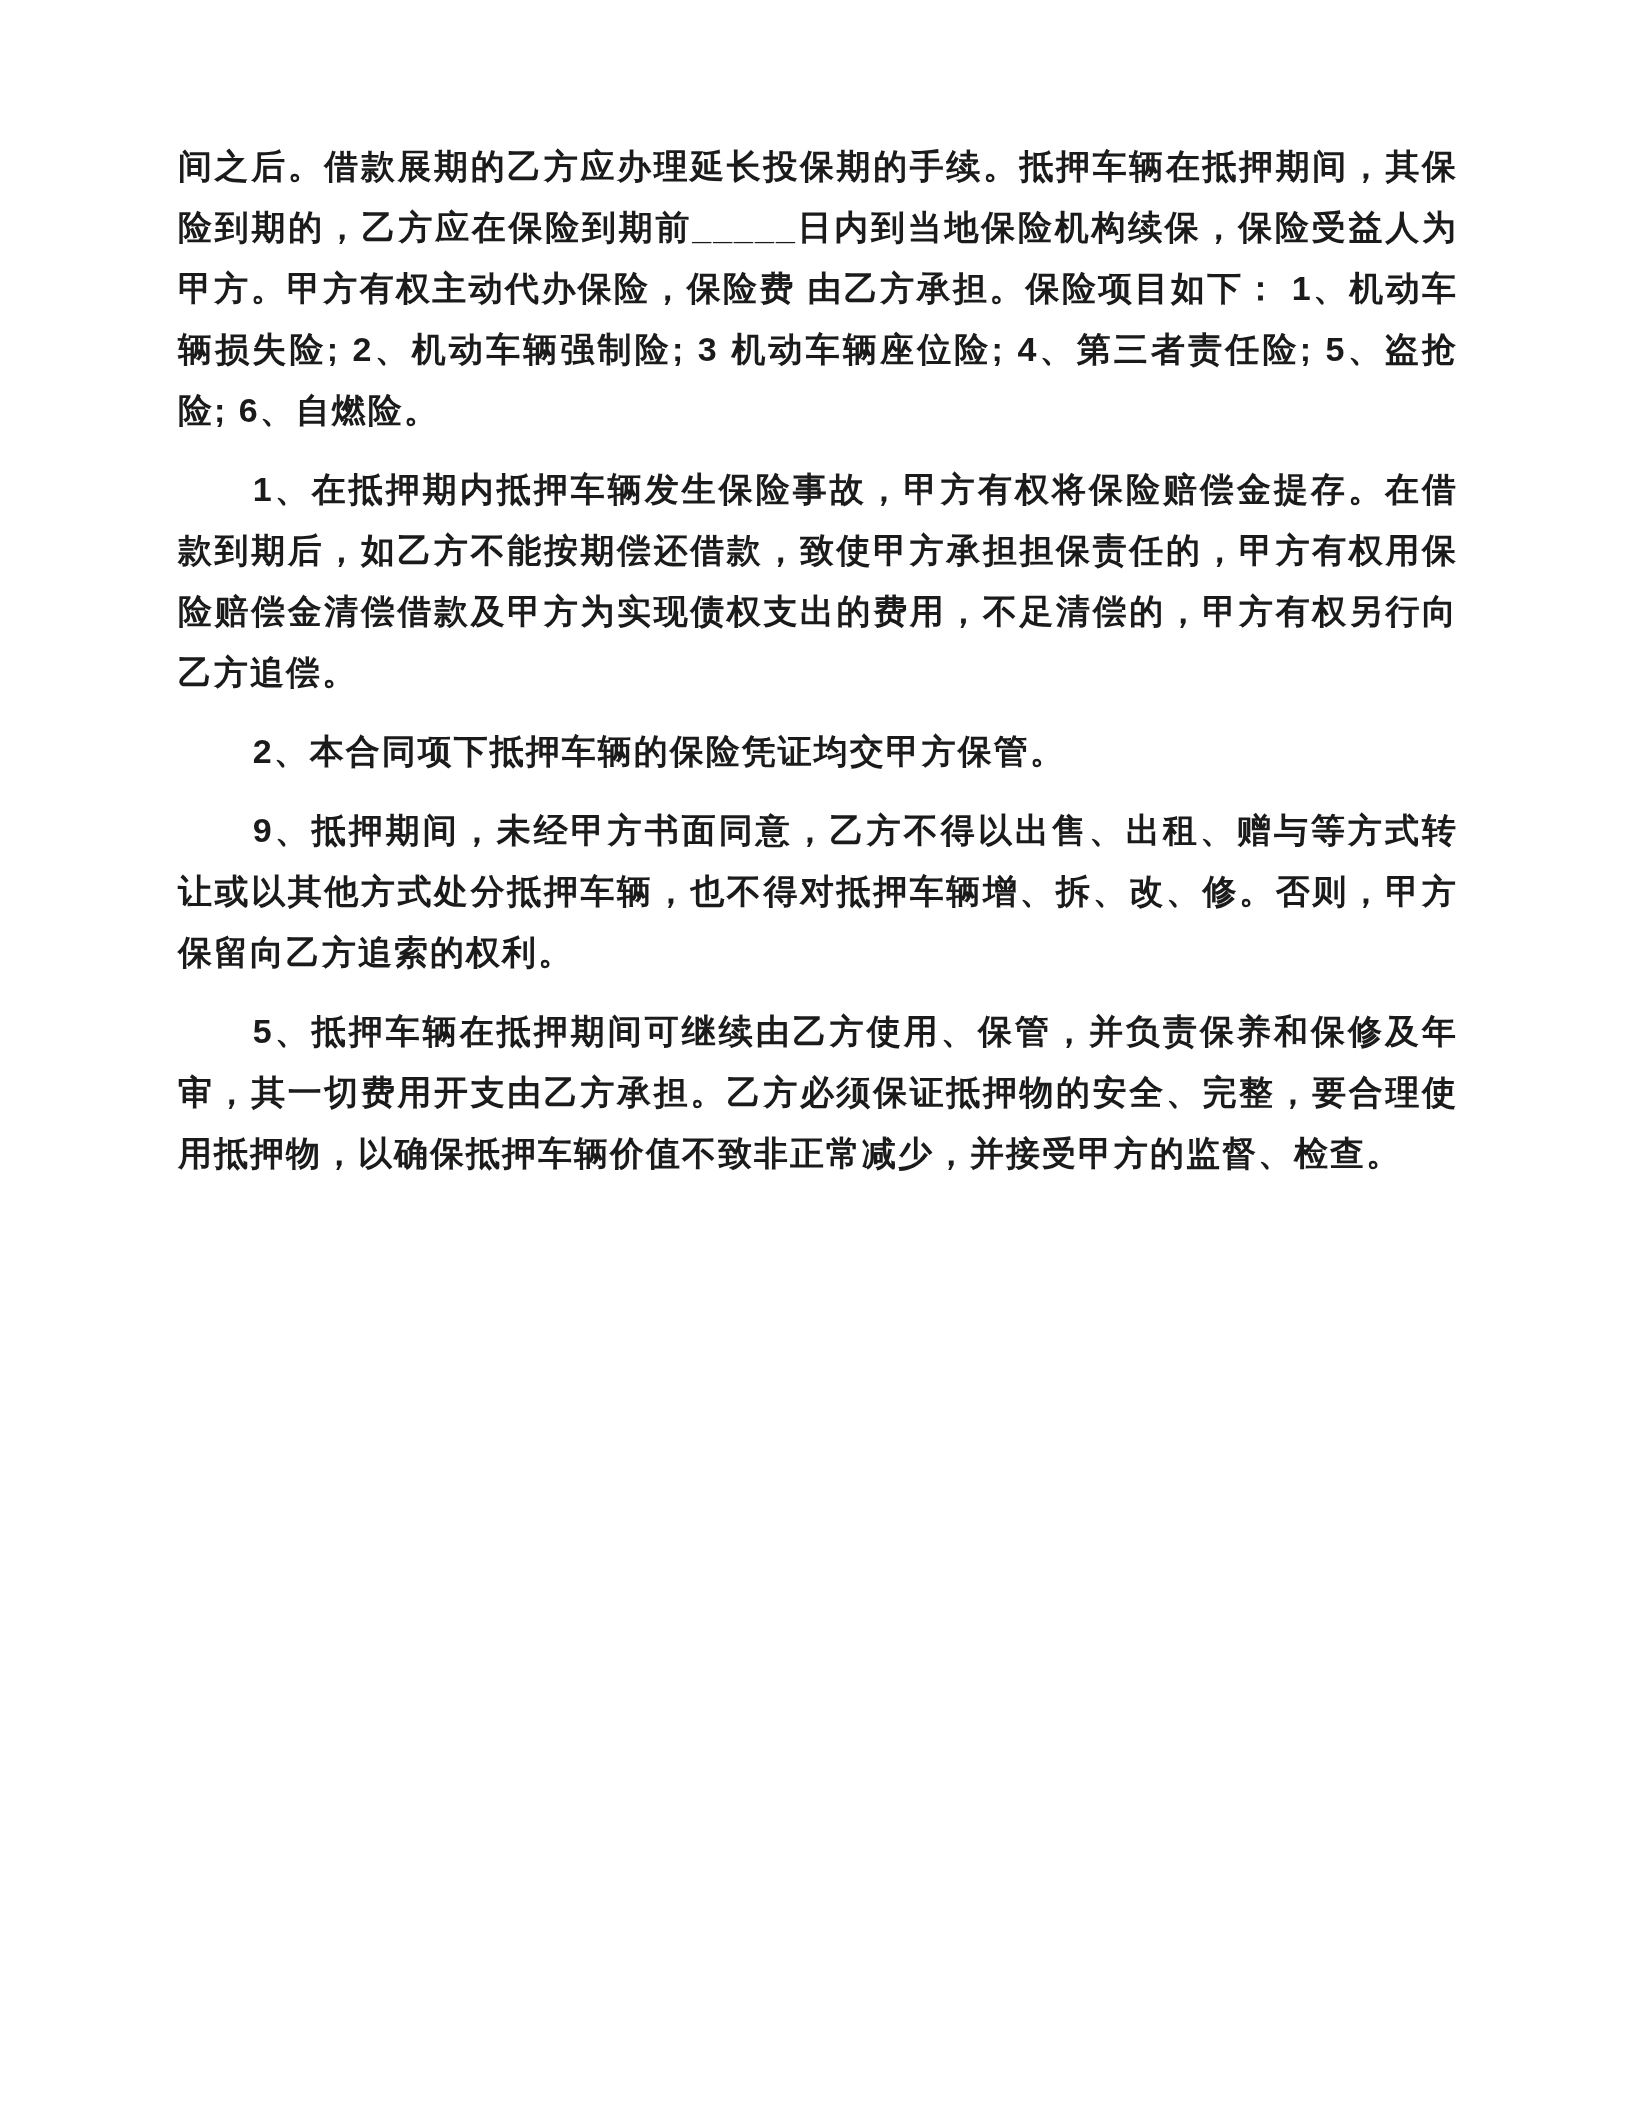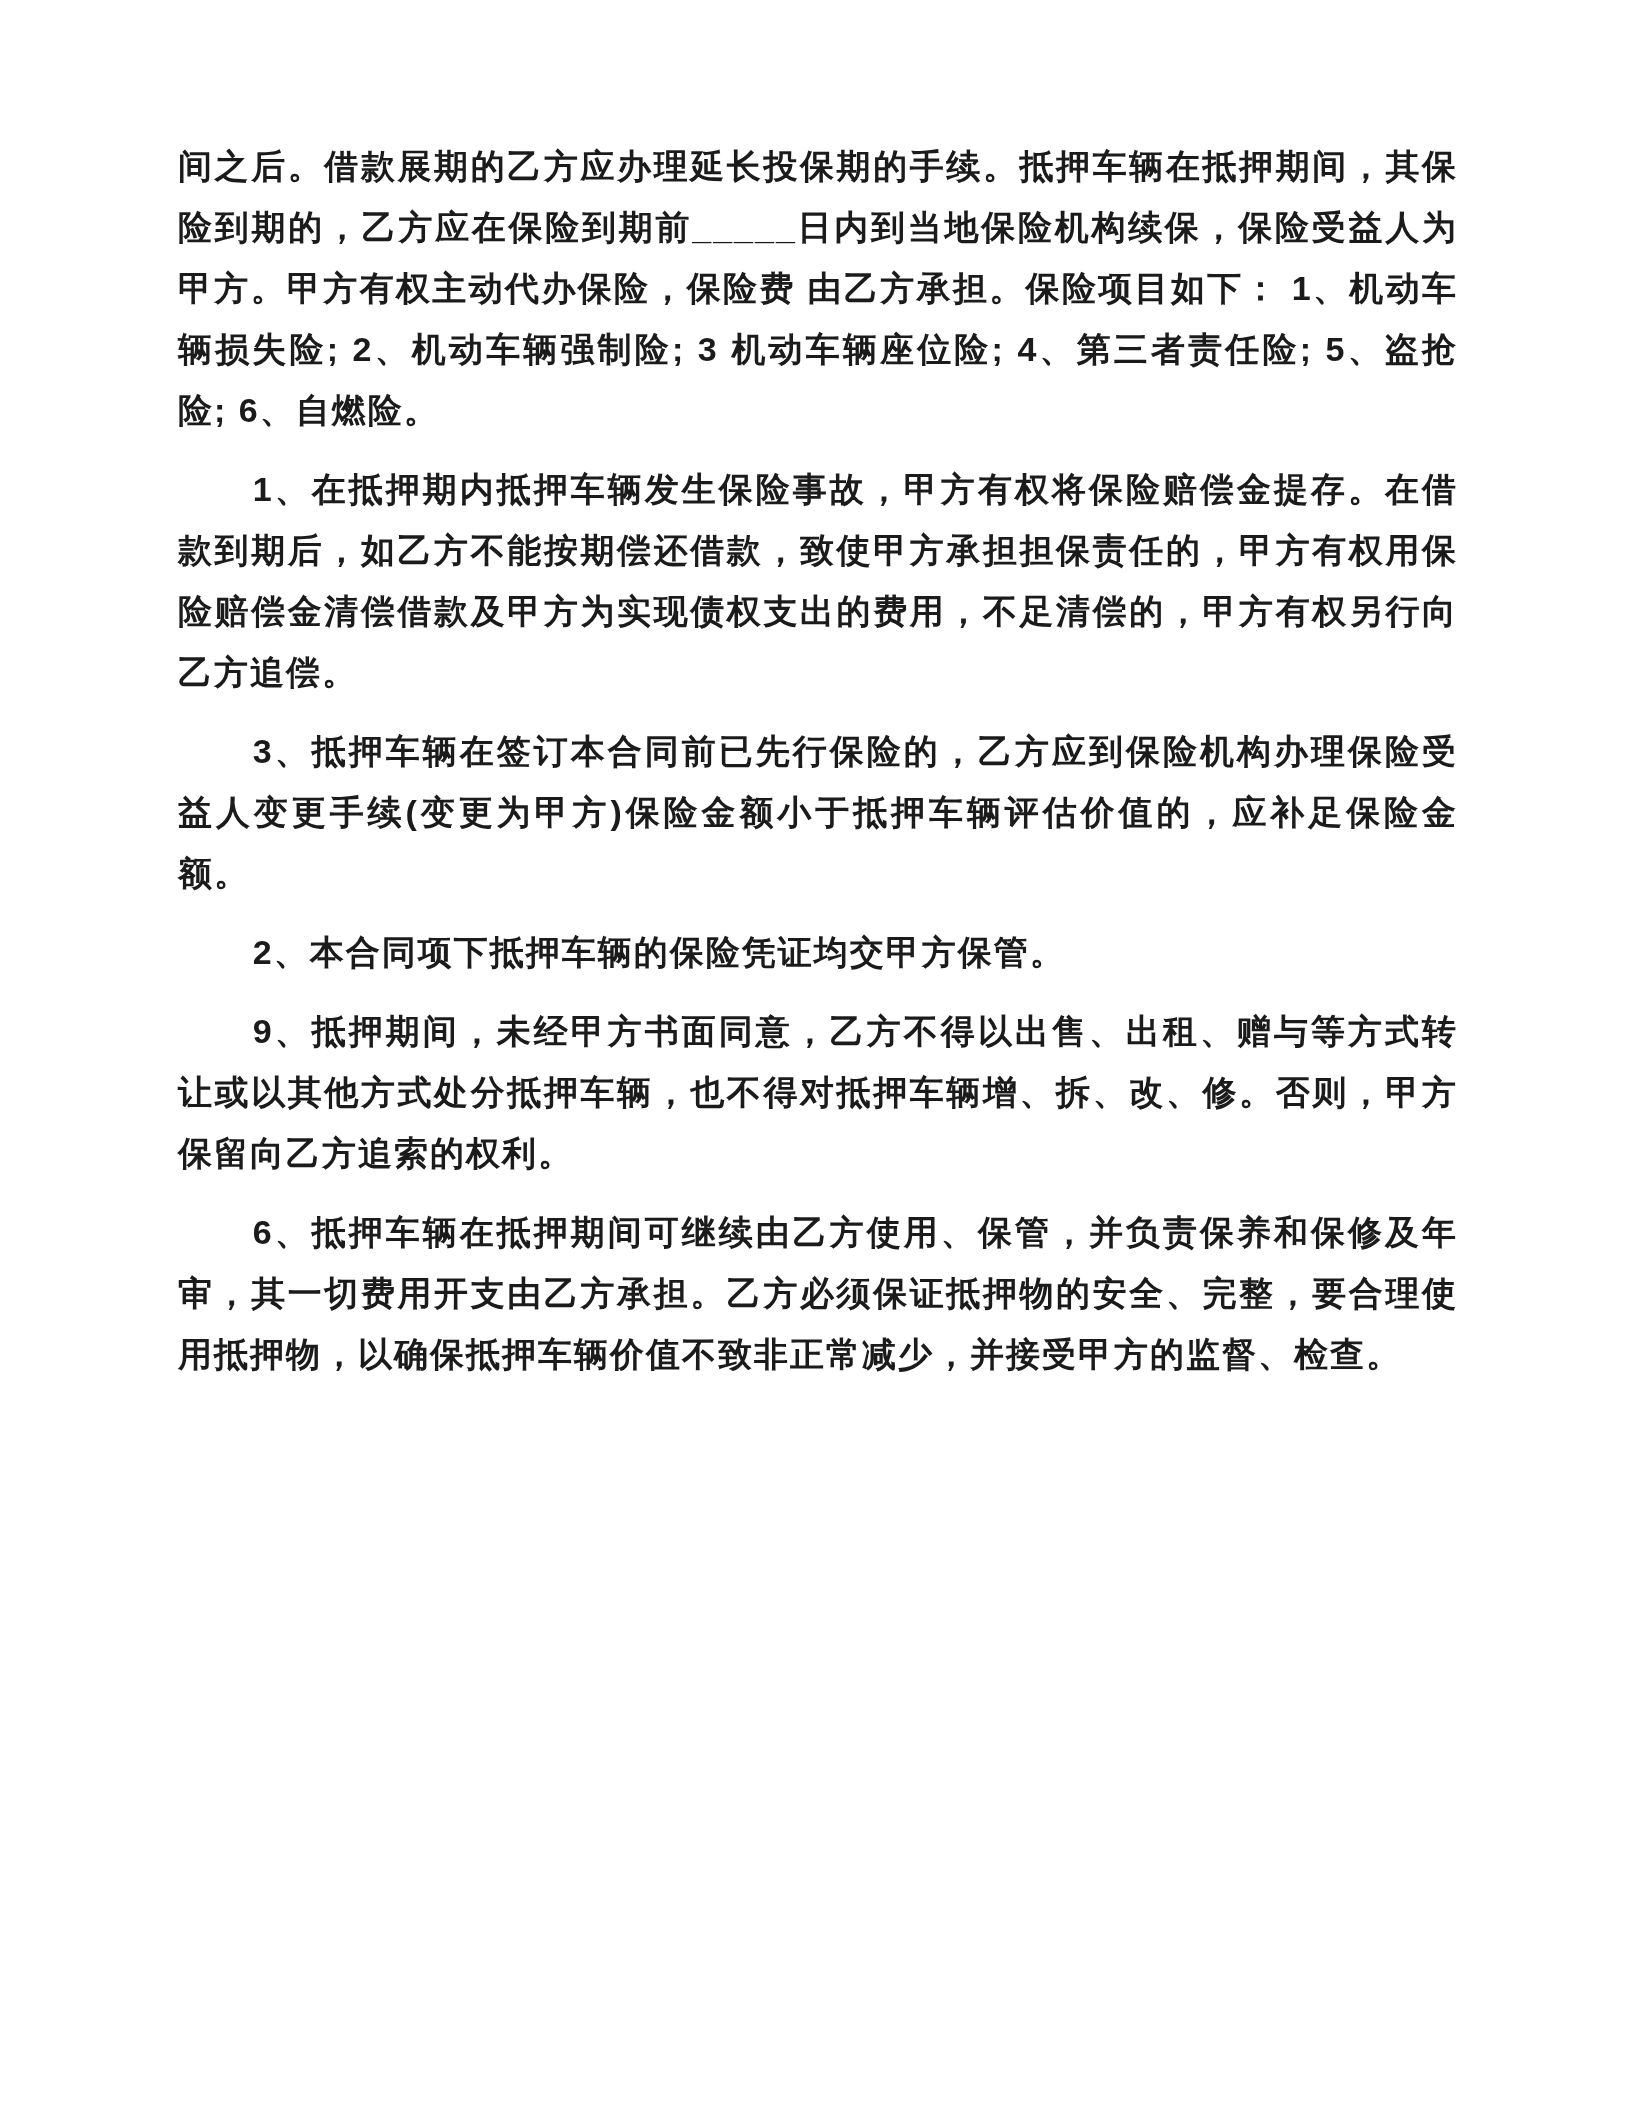--- a/index.html
+++ b/index.html
@@ -32,20 +32,19 @@
   }
 </style>
 </head>
 <body>
 
 <div class="page">
   <p class="para">间之后。借款展期的乙方应办理延长投保期的手续。抵押车辆在抵押期间，其保险到期的，乙方应在保险到期前_____日内到当地保险机构续保，保险受益人为甲方。甲方有权主动代办保险，保险费 由乙方承担。保险项目如下： 1、机动车辆损失险; 2、机动车辆强制险; 3 机动车辆座位险; 4、第三者责任险; 5、盗抢险; 6、自燃险。</p>
 
   <p class="para indent">1、在抵押期内抵押车辆发生保险事故，甲方有权将保险赔偿金提存。在借款到期后，如乙方不能按期偿还借款，致使甲方承担担保责任的，甲方有权用保险赔偿金清偿借款及甲方为实现债权支出的费用，不足清偿的，甲方有权另行向乙方追偿。</p>
 
-  <p class="para indent">3、抵押车辆在签订本合同前已先行保险的，乙方应到保险机构办理保险受益人变更手续(变更为甲方)保险金额小于抵押车辆评估价值的，应补足保险金额。</p>
 
   <p class="para indent">2、本合同项下抵押车辆的保险凭证均交甲方保管。</p>
 
   <p class="para indent">9、抵押期间，未经甲方书面同意，乙方不得以出售、出租、赠与等方式转让或以其他方式处分抵押车辆，也不得对抵押车辆增、拆、改、修。否则，甲方保留向乙方追索的权利。</p>
 
-  <p class="para indent">6、抵押车辆在抵押期间可继续由乙方使用、保管，并负责保养和保修及年审，其一切费用开支由乙方承担。乙方必须保证抵押物的安全、完整，要合理使用抵押物，以确保抵押车辆价值不致非正常减少，并接受甲方的监督、检查。</p>
+  <p class="para indent">5、抵押车辆在抵押期间可继续由乙方使用、保管，并负责保养和保修及年审，其一切费用开支由乙方承担。乙方必须保证抵押物的安全、完整，要合理使用抵押物，以确保抵押车辆价值不致非正常减少，并接受甲方的监督、检查。</p>
 </div>
 
 </body></html>

